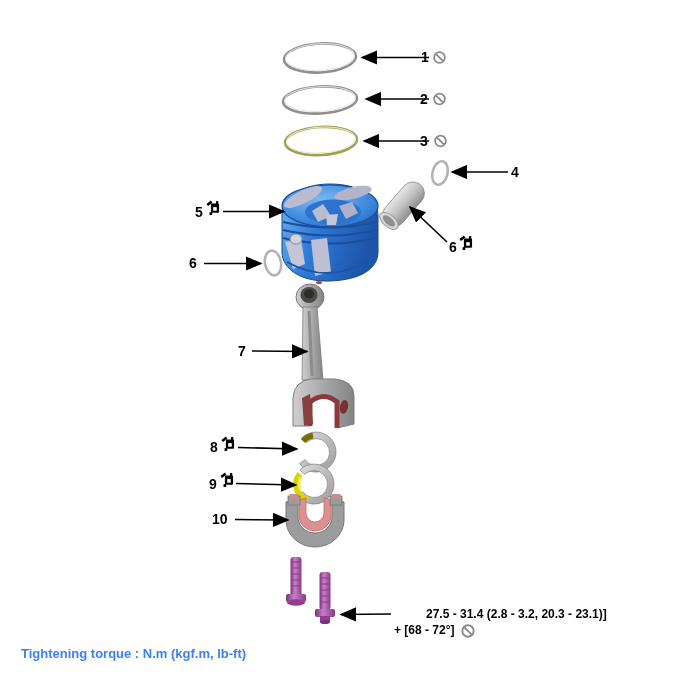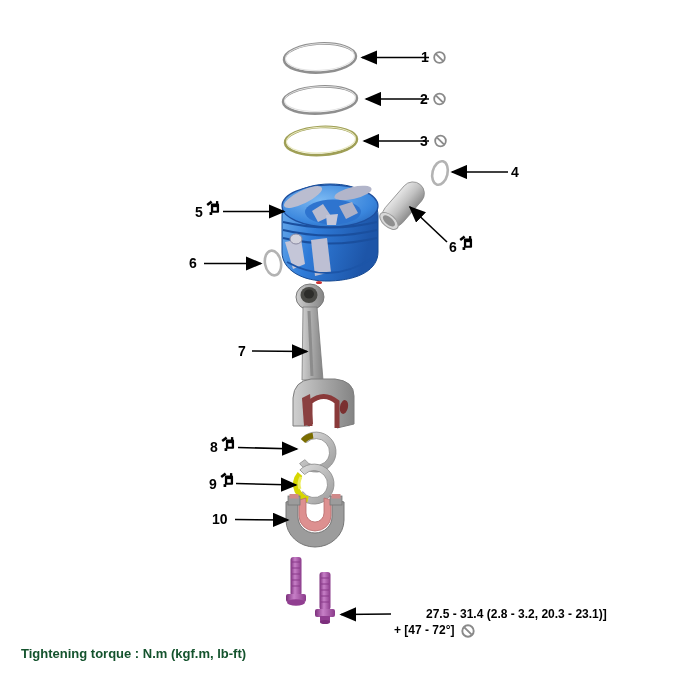--- a/index.html
+++ b/index.html
@@ -1,21 +1,21 @@
 <!DOCTYPE html>
 <html><head>
 <meta charset="utf-8">
 <style>
   html,body{margin:0;padding:0;background:#ffffff;}
   body{font-family:"Liberation Sans",sans-serif;}
   .stage{position:relative;width:700px;height:679px;background:#ffffff;overflow:hidden;}
   svg.scene{position:absolute;left:0;top:0;display:block;}
   .lbl{position:absolute;font-weight:bold;font-size:14px;line-height:14px;color:#000;}
   .torq{position:absolute;font-weight:bold;font-size:12px;line-height:15px;color:#000;white-space:nowrap;}
-  .footer-note{position:absolute;font-weight:bold;font-size:13px;line-height:15px;color:#14532d;white-space:nowrap;}
+  .footer-note{position:absolute;font-weight:bold;font-size:13px;line-height:15px;color:#3b82f6;white-space:nowrap;}
 </style>
 </head>
 <body>
 
 <div class="stage">
 
 <svg class="scene" width="700" height="679" viewBox="0 0 700 679">
   <defs>
     <linearGradient id="gPiston" x1="0" y1="0" x2="1" y2="0.3">
       <stop offset="0" stop-color="#6fb0ee"></stop>
@@ -192,17 +192,17 @@
 <span class="lbl" style="left:511px;top:165px;">4</span>
 <span class="lbl" style="left:195px;top:205px;">5</span>
 <span class="lbl" style="left:449px;top:240px;">6</span>
 <span class="lbl" style="left:189px;top:256px;">6</span>
 <span class="lbl" style="left:238px;top:344px;">7</span>
 <span class="lbl" style="left:210px;top:440px;">8</span>
 <span class="lbl" style="left:209px;top:477px;">9</span>
 <span class="lbl" style="left:212px;top:512px;text-align:center;">10</span>
 
 <span class="torq" style="left:394px;top:607px;margin-left:32px;">27.5 - 31.4 (2.8 - 3.2, 20.3 - 23.1)]</span>
-<span class="torq" style="left:394px;top:623px;">+ [47 - 72°]</span>
+<span class="torq" style="left:394px;top:623px;">+ [68 - 72°]</span>
 
 <span class="footer-note" style="left:21px;top:646px;">Tightening torque : N.m (kgf.m, lb-ft)</span>
 
 </div>
 
 </body></html>

